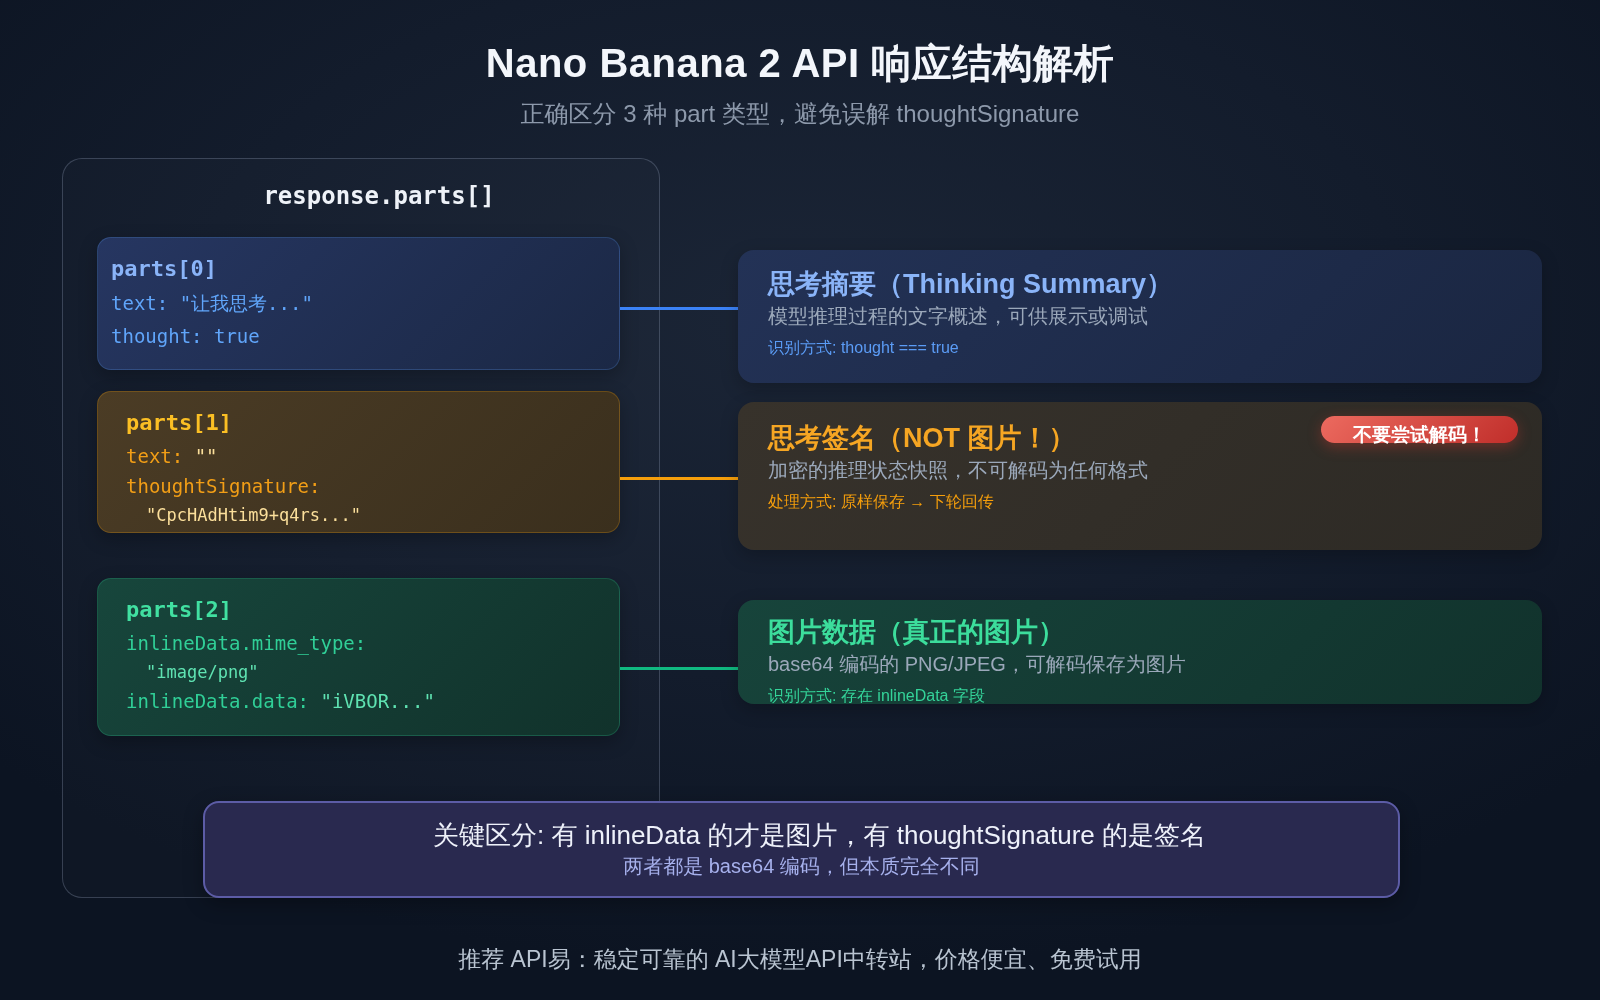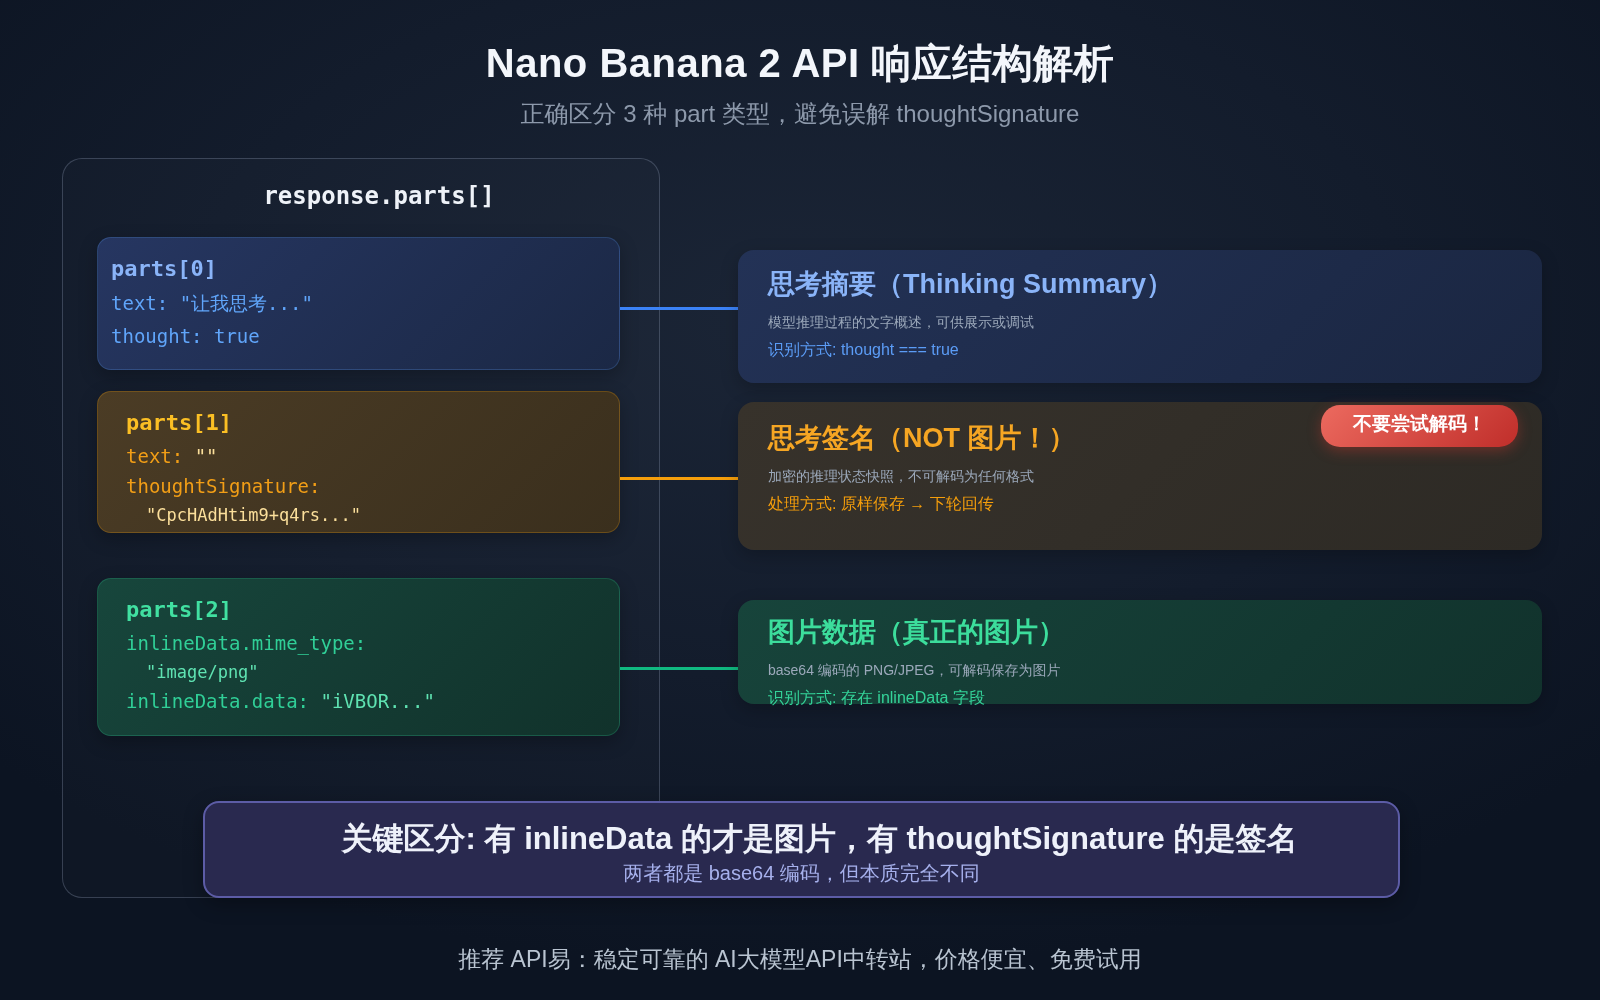--- a/index.html
+++ b/index.html
@@ -53,36 +53,36 @@
   .detail-panel { position:absolute; left:738px; width:804px; border-radius:16px;
     box-sizing:border-box; padding:16px 30px; box-shadow:0 6px 18px rgba(0,0,0,.22); }
   .panel-thinking { top:250px; height:133px; background:linear-gradient(135deg,#233256 0%,#1a2641 100%); }
   .panel-signature { top:402px; height:148px; padding-top:18px; background:linear-gradient(135deg,#37322b 0%,#2d2a25 100%); }
   .panel-image { top:600px; height:104px; padding-top:14px; background:linear-gradient(135deg,#17443b 0%,#11322c 100%); }
 
   .panel-title { font-size:27px; font-weight:700; }
   .panel-thinking .panel-title { color:#8ab4f8; }
   .panel-signature .panel-title { color:#f6a623; }
   .panel-image .panel-title { color:#3cdd9c; }
-  .panel-desc { font-size:14px; color:#9ba8ba; margin-top:12px; }
+  .panel-desc { font-size:20px; color:#9ba8ba; margin-top:1px; }
   .panel-note { font-size:16px; margin-top:8px; }
   .panel-thinking .panel-note { color:#5b9cf6; }
   .panel-signature .panel-note { color:#f59e0b; }
   .panel-image .panel-note { color:#34d399; }
 
-  .warning-badge { position:absolute; top:3px; right:24px; height:42px; line-height:38px;
+  .warning-badge { position:absolute; top:14px; right:24px; height:27px; line-height:38px;
     padding:0 32px; border-radius:19px; color:#ffffff; font-weight:700; font-size:19px;
     background:linear-gradient(135deg,#ec6a5f 0%,#c02e2a 100%);
     box-shadow:0 4px 14px rgba(220,60,50,.35); }
 
   .key-banner { position:absolute; left:203px; top:801px; width:1197px; height:97px;
     box-sizing:border-box; border-radius:16px; background:#29294f;
     border:2px solid #5c5ca6; text-align:center; padding-top:15px;
     box-shadow:0 6px 20px rgba(0,0,0,.3); }
-  .banner-title { font-size:31px; font-weight:700; color:#eef1fa;padding-left:36px; }
+  .banner-title { font-size:26px; font-weight:400; color:#eef1fa;padding-left:36px; }
   .banner-subtitle { font-size:20px; color:#a6b0ec; margin-top:0; }
 
   .footer-note { position:absolute; top:944px; left:0; width:100%; text-align:center;
     font-size:23px; color:#b9c4d1; }
 </style>
 </head>
 <body>
 
 <div class="stage">
 

